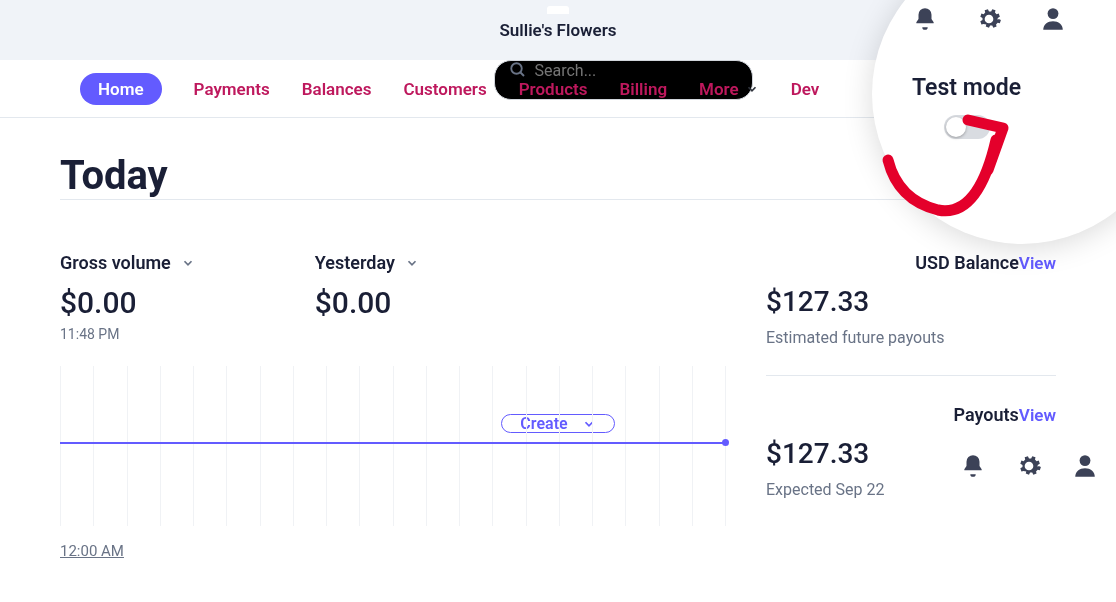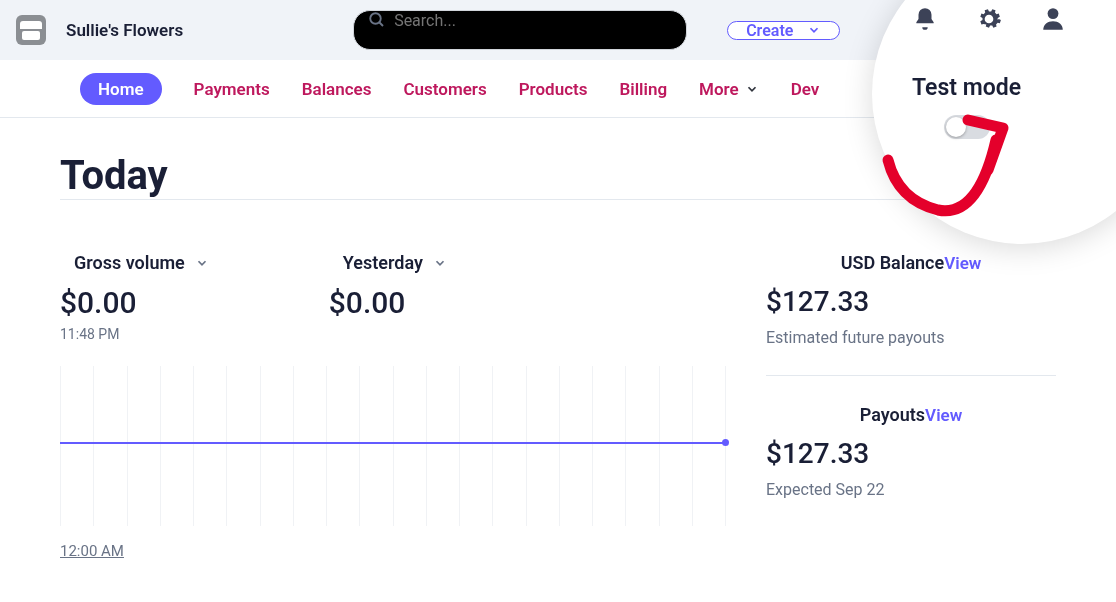--- a/index.html
+++ b/index.html
@@ -4,22 +4,23 @@
 <style>
   * { box-sizing: border-box; margin: 0; padding: 0; font-family: -apple-system, BlinkMacSystemFont, "Segoe UI", Roboto, sans-serif; }
   body { width: 1116px; height: 602px; background: #fff; overflow: hidden; position: relative; }
 
   
   .topbar {
     height: 60px;
     background: #f0f3f8;
     display: flex;
     align-items: center;
-    padding: 0 16px;
+    padding: 0 8px;
     gap: 20px;
+    flex-direction: column;
   }
   .store-icon {
     width: 30px; height: 30px;
     background: #8b8e93;
     border-radius: 6px;
     display: flex; align-items: center; justify-content: center;
     position: relative;
   }
   .store-icon::before {
     content: "";
@@ -161,21 +162,21 @@
     display: flex;
     margin-top: 52px;
     gap: 40px;
   }
   .dash-left { flex: 1; }
   .dash-right { width: 290px; }
 
   .metric-headers { display: flex; gap: 120px; }
   .metric-label {
     font-size: 18px; font-weight: 600; color: #1a1f36;
-    display: flex; align-items: center; gap: 10px; margin-left: 14px;
+    display: flex; align-items: center; gap: 10px;
   }
   .metric-value { font-size: 30px; font-weight: 500; color: #1a1f36; margin-top: 12px; }
   .caption-sm { font-size: 14px; color: #697386; margin-top: 6px; }
 
   .chart-wrap {
     margin-top: 24px;
     height: 160px;
     position: relative;
   }
   .chart-grid {
@@ -197,21 +198,21 @@
     position: absolute;
     top: 73px; right: -3px;
     width: 7px; height: 7px;
     background: #635bff;
     border-radius: 50%;
   }
   .chart-xlabel { font-size: 15px; color: #697386; margin-top: 16px; text-decoration: underline; }
 
   .balance-block { margin-bottom: 28px; padding-bottom: 28px; }
   .balance-block.border { border-bottom: 1px solid #e3e8ee; }
-  .balance-header { display: flex; justify-content: center; align-items: center; }
+  .balance-header { display: flex; justify-content: flex-end; align-items: center; }
   .balance-title { font-size: 18px; font-weight: 600; color: #1a1f36; }
   .view-link { font-size: 17px; font-weight: 600; color: #635bff; cursor: pointer; }
   .balance-value { font-size: 28px; font-weight: 500; color: #1a1f36; margin-top: 12px; }
   .balance-caption { font-size: 16px; color: #697386; margin-top: 10px; }
 
   .chevron-down { width: 14px; height: 14px; }
 </style>
 </head>
 <body>
 

